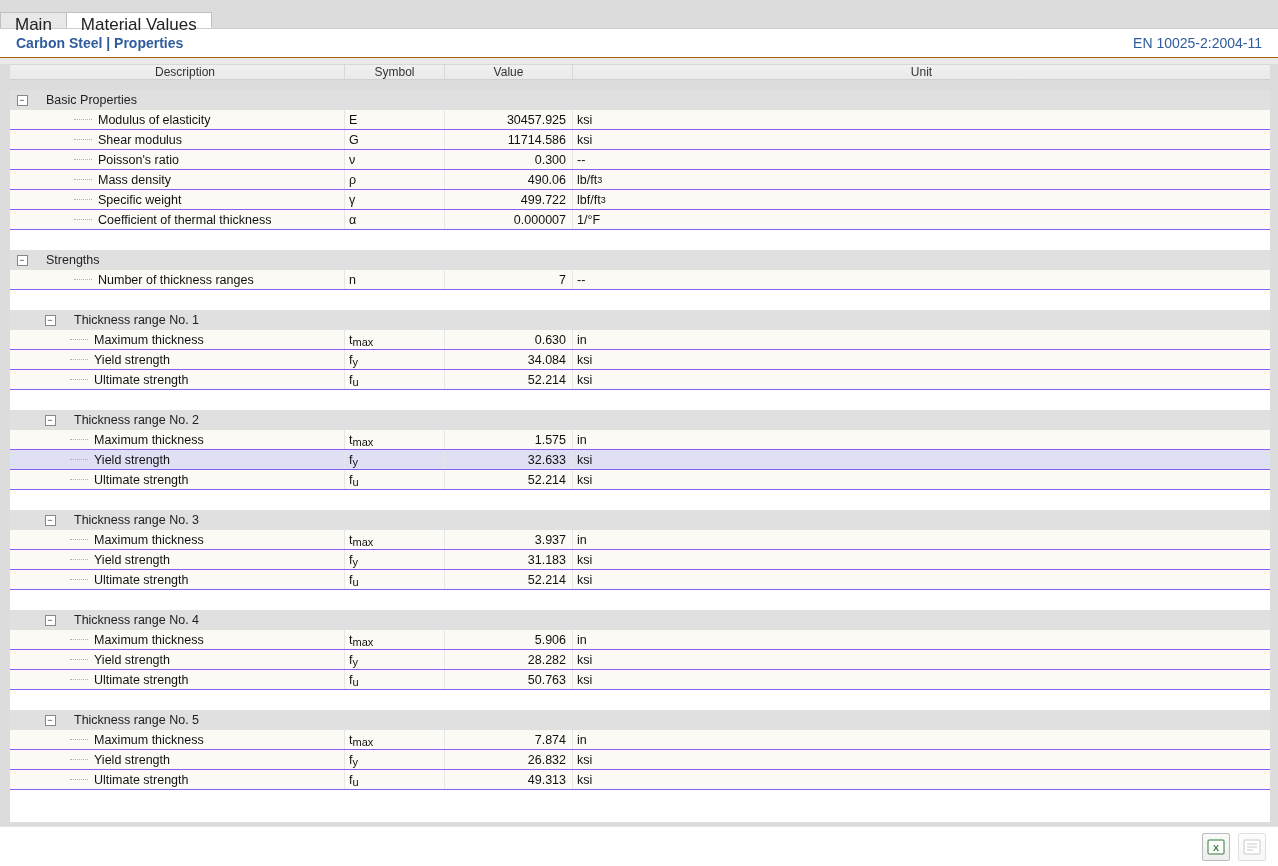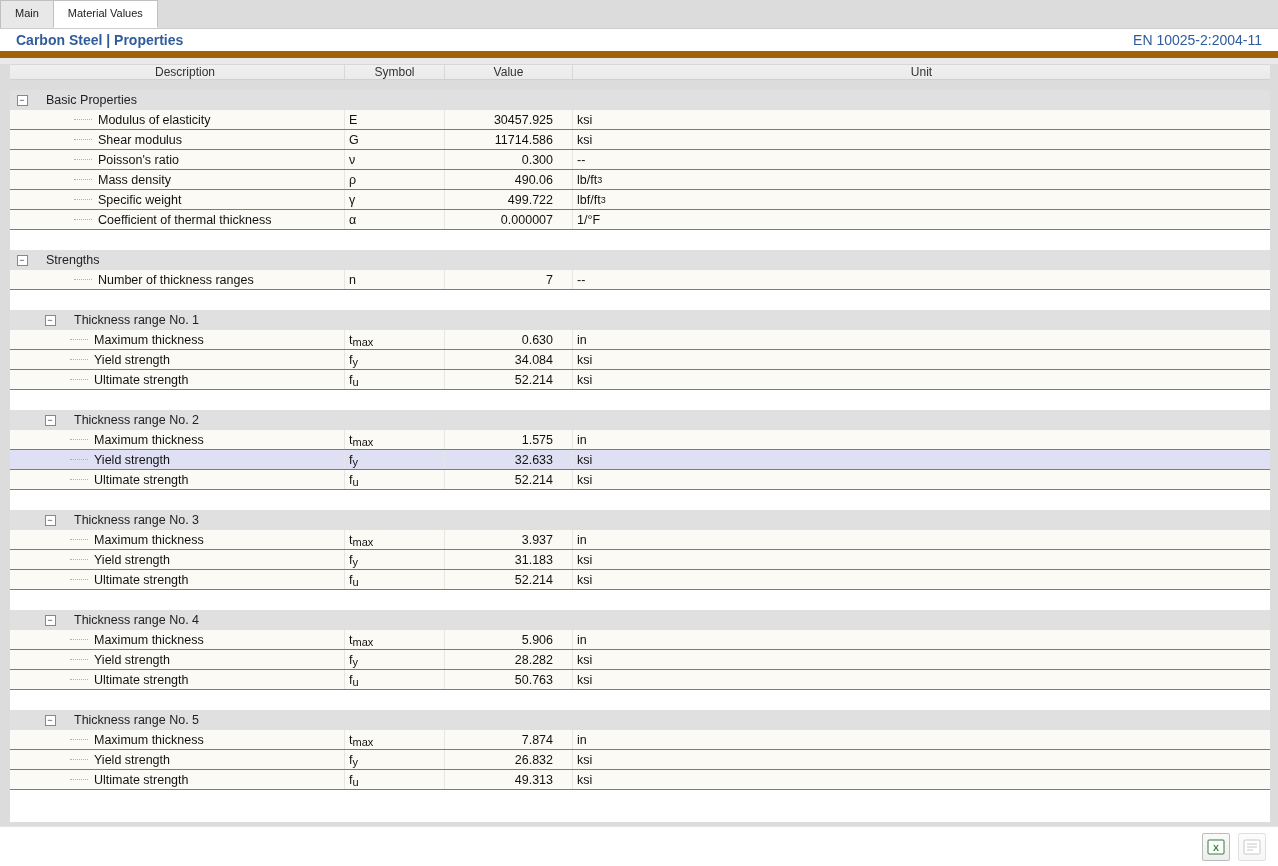--- a/index.html
+++ b/index.html
@@ -16,39 +16,39 @@
   }
 
   
   .tabs {
     height: 28px;
     background: #dcdcdc;
     display: flex;
     align-items: flex-end;
   }
   .tab {
-    height: 28px;
+    height: 16px;
     line-height: 24px;
     padding: 0 14px;
-    font-size: 11px;
+    font-size: 17px;
     border: 1px solid #c0c0c0;
     border-bottom: none;
     margin-right: -1px;
     cursor: default;
     color: #222;
   }
   .tab.inactive { background: #e8e8e8; }
   .tab.active { background: #fff; border-bottom: 1px solid #fff; position: relative; z-index: 2; margin-top: 41px; }
 
   
   .titlebar {
     height: 30px;
     background: #fff;
     border-top: 1px solid #ccc;
-    border-bottom: 7px solid #a16207;
+    border-bottom: 1px solid #a16207;
     display: flex;
     align-items: center;
     padding: 0 16px;
     justify-content: space-between;
   }
   .titlebar .left {
     font-weight: 600;
     font-size: 14px;
     color: #2f5c9c;
   }
@@ -128,21 +128,21 @@
     height: 20px;
     display: flex;
     align-items: center;
     font-size: 12.5px;
     background: #fbfaf5;
     border-bottom: 1px solid #8b5cf6;
   }
   .row.sel { background: #e0e0f4; }
   .row .d { width: 335px; border-right: 1px solid #e6e6e6; height:100%; display:flex; align-items:center;}
   .row .s { width: 100px;  border-right: 1px solid #e6e6e6; padding-left: 4px; height:100%; display:flex; align-items:center;}
-  .row .v { width: 128px;  border-right: 1px solid #e6e6e6; text-align: left; padding-right: 19px; height:100%; display:flex; align-items:center; justify-content:flex-end;}
+  .row .v { width: 128px;  border-right: 1px solid #e6e6e6; text-align: left; padding-right: 6px; height:100%; display:flex; align-items:center; justify-content:flex-end;}
   .row .u { flex: 1; padding-left: 4px; height:100%; display:flex; align-items:center;}
   .row .d .txt { padding-left: 64px; display: flex; align-items:center; }
   .row.deep .d .txt { padding-left: 60px; }
   sup { font-size: 9px; line-height: 0; }
   sub.sm { font-size: 11px; vertical-align: baseline; position:relative; top:2px;}
 
   
   .gap { height: 20px; background: #fff; }
 
   

